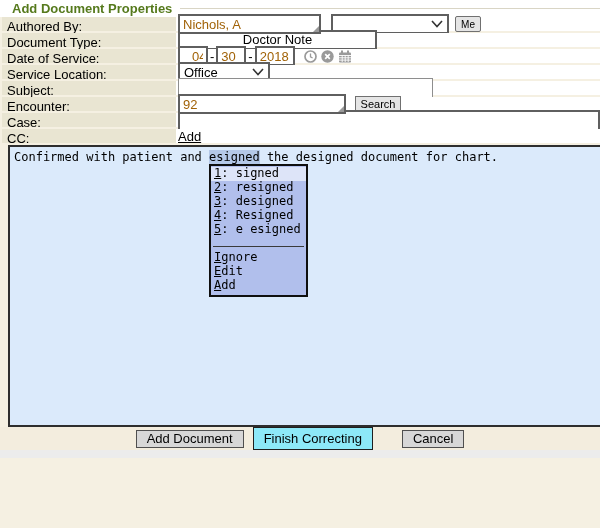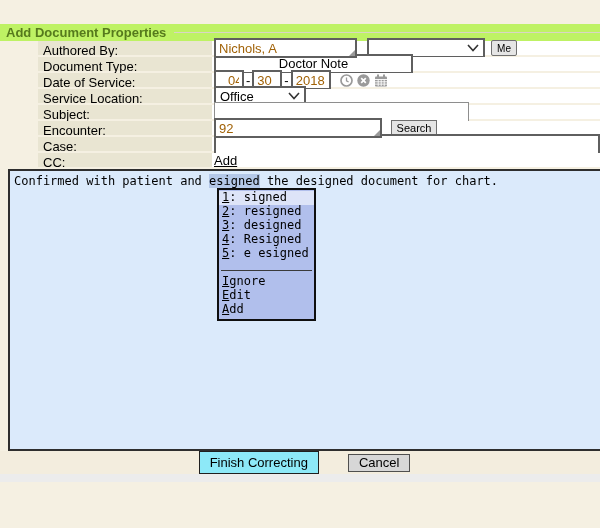--- a/index.html
+++ b/index.html
@@ -5,28 +5,28 @@
   * { box-sizing: border-box; margin: 0; padding: 0; }
   html,body { width:600px; height:528px; overflow:hidden; }
   body {
     font-family: "Liberation Sans", sans-serif;
     background:#f5f0e2;
     font-size:13px;
     color:#000;
   }
   
   .titlebar{
-    height:17px; background:#bef264;
-    display:flex; align-items:center; padding-left:6px;margin-top:24px;
+    height:17px; background:#ffffff;
+    display:flex; align-items:center; padding-left:12px;
   }
   .titlebar .ttl{ color:#567a1d; font-weight:bold; font-size:13px; white-space:nowrap; }
   .titlebar .rule{ flex:1; height:1px; background:#d9d5c5; margin-left:8px; }
   
   .rows{ padding-left:2px; }
-  .row{ display:flex; height:14px; margin-bottom:2px;margin-left:36px; }
+  .row{ display:flex; height:14px; margin-bottom:2px; }
   .lbl{
     width:174px; flex:0 0 174px; background:#e9e5d2;
     line-height:20px; padding-left:5px; font-size:13px;
   }
   .fld{
     flex:1; background:#ffffff; display:flex; align-items:center; padding-left:2px;
   }
   .inp{
     border:2px solid #5f5f5f; background:#fff; height:20px;
     font-family:"Liberation Sans", sans-serif; font-size:13px; padding:0 3px; color:#a16207;
@@ -59,21 +59,21 @@
   
   .note{
     position:relative; margin-left:8px; height:282px;
     background:#dbeafb; border:2px solid #2e2e2e; border-right:none;
     font-family:"DejaVu Sans Mono", monospace; font-size:12px;
     padding:3px 0 0 4px; line-height:14px;
   }
   .hl{ background:#b4c8e8; }
   
   .spellmenu{
-    position:absolute; left:207px; top:17px; width:99px;
+    position:absolute; left:199px; top:17px; width:99px;
     background:#b1bfec; border:2px solid #0f0f0f;
     font-family:"DejaVu Sans Mono", monospace; font-size:12px;
     padding:1px 0 2px 0;
   }
   .mitem{ line-height:13px; padding:0 2px 1px 3px; white-space:nowrap; cursor:default; }
   .mitem.selected{ background:#dde4f8; }
   .mkey{ text-decoration:underline; }
   .msep{ height:1px; background:#3a3a3a; margin:9px 2px 4px 2px; }
   
   .footer{
@@ -215,17 +215,18 @@
     <div class="mitem"><span class="mkey">4</span><span>: Resigned</span></div>
     <div class="mitem"><span class="mkey">5</span><span>: e esigned</span></div>
     <div class="msep"></div>
     <div class="mitem"><span class="mkey">I</span><span>gnore</span></div>
     <div class="mitem"><span class="mkey">E</span><span>dit</span></div>
     <div class="mitem"><span class="mkey">A</span><span>dd</span></div>
   </div>
 </div>
 
 <div class="footer">
+  <button class="btn">Add Document</button>
   <button class="btn btn-finish">Finish Correcting</button>
   <button class="btn btn-cancel">Cancel</button>
 </div>
 
 <div class="bottomstrip"></div>
 
 </body></html>

